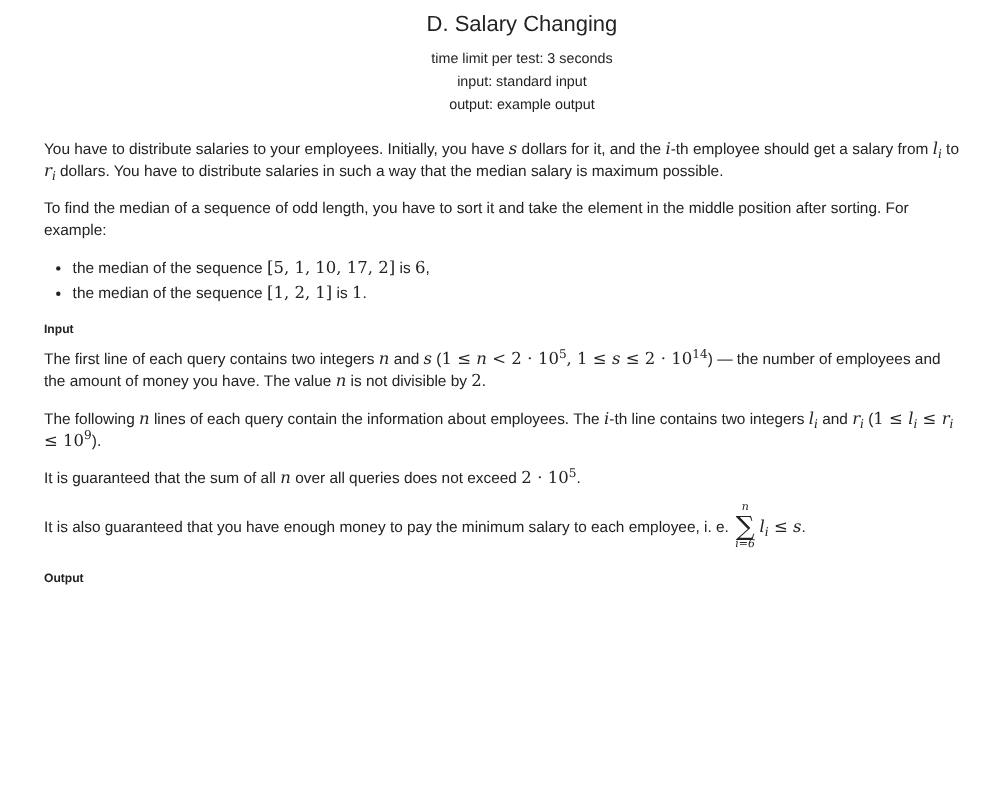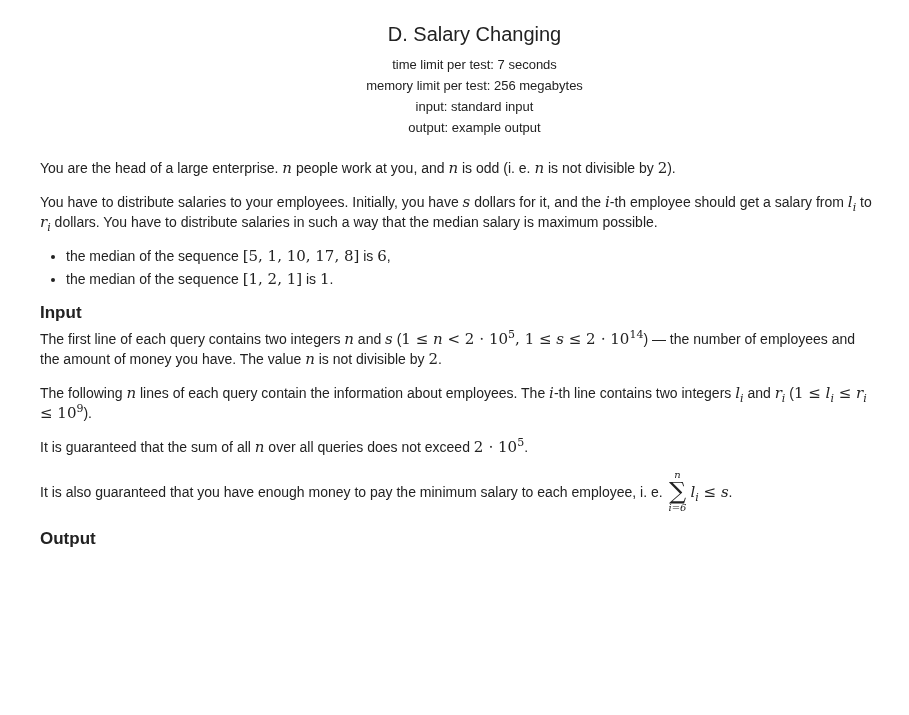--- a/index.html
+++ b/index.html
@@ -11,21 +11,21 @@
     width: 909px;
     height: 715px;
     overflow: hidden;
     font-family: "Liberation Sans", sans-serif;
     font-size: 14px;
     color: #222222;
   }
   .header {
     margin: 0 0 0 40px;
     text-align: center;
-    padding-top: 20px;
+    padding-top: 8px;
   }
   .title {
     font-size: 20px;
     line-height: 28px;
     margin-bottom: 6px;
   }
   .limit {
     font-size: 13px;
     line-height: 21px;
   }
@@ -36,21 +36,21 @@
     margin: 0 0 14px 0;
     line-height: 20px;
   }
   p.bold {
     font-weight: bold;
   }
   p.bold .mv, p.bold .mn {
     font-weight: bold;
   }
   h2.section-title {
-    font-size: 17px;
+    font-size: 11px;
     line-height: 20px;
     margin: 8px 0 6px 0;
     font-weight: bold;
     color: #222222;
   }
   ul.examples {
     margin: 0 0 14px 0;
     padding-left: 26px;
   }
   ul.examples li {
@@ -93,32 +93,31 @@
     line-height: 22px;
   }
 </style>
 </head>
 <body>
 
 <div class="page">
 
   <div class="header">
     <div class="title">D. Salary Changing</div>
-    <div class="limit">time limit per test: 7 seconds</div>
-    <div class="limit">memory limit per test: 256 megabytes</div>
+    <div class="limit">time limit per test: 3 seconds</div>
     <div class="limit">input: standard input</div>
     <div class="limit">output: example output</div>
   </div>
 
   <div class="statement">
-    <p>You are the head of a large enterprise. <span class="mv">n</span> people work at you, and <span class="mv">n</span> is odd (i. e. <span class="mv">n</span> is not divisible by <span class="mn">2</span>).</p>
     <p>You have to distribute salaries to your employees. Initially, you have <span class="mv">s</span> dollars for it, and the <span class="mv">i</span>-th employee should get a salary from <span class="mv">l</span><sub class="mv">i</sub> to <span class="mv">r</span><sub class="mv">i</sub> dollars. You have to distribute salaries in such a way that the median salary is <span class="it">maximum possible</span>.</p>
+    <p>To find the median of a sequence of odd length, you have to sort it and take the element in the middle position after sorting. For example:</p>
 
     <ul class="examples">
-      <li>the median of the sequence <span class="mn">[5, 1, 10, 17, 8]</span> is <span class="mn">6</span>,</li>
+      <li>the median of the sequence <span class="mn">[5, 1, 10, 17, 2]</span> is <span class="mn">6</span>,</li>
       <li>the median of the sequence <span class="mn">[1, 2, 1]</span> is <span class="mn">1</span>.</li>
     </ul>
 
 
     <h2 class="section-title">Input</h2>
     <p>The first line of each query contains two integers <span class="mv">n</span> and <span class="mv">s</span> (<span class="mn">1 ≤ </span><span class="mv">n</span><span class="mn"> &lt; 2 ⋅ 10</span><sup class="mn">5</sup><span class="mn">, 1 ≤ </span><span class="mv">s</span><span class="mn"> ≤ 2 ⋅ 10</span><sup class="mn">14</sup>) — the number of employees and the amount of money you have. The value <span class="mv">n</span> is not divisible by <span class="mn">2</span>.</p>
     <p>The following <span class="mv">n</span> lines of each query contain the information about employees. The <span class="mv">i</span>-th line contains two integers <span class="mv">l</span><sub class="mv">i</sub> and <span class="mv">r</span><sub class="mv">i</sub> (<span class="mn">1 ≤ </span><span class="mv">l</span><sub class="mv">i</sub><span class="mn"> ≤ </span><span class="mv">r</span><sub class="mv">i</sub><span class="mn"> ≤ 10</span><sup class="mn">9</sup>).</p>
     <p>It is guaranteed that the sum of all <span class="mv">n</span> over all queries does not exceed <span class="mn">2 ⋅ 10</span><sup class="mn">5</sup>.</p>
     <p>It is also guaranteed that you have enough money to pay the minimum salary to each employee, i. e. <span class="sumwrap">
           <span class="sumtop">n</span>

